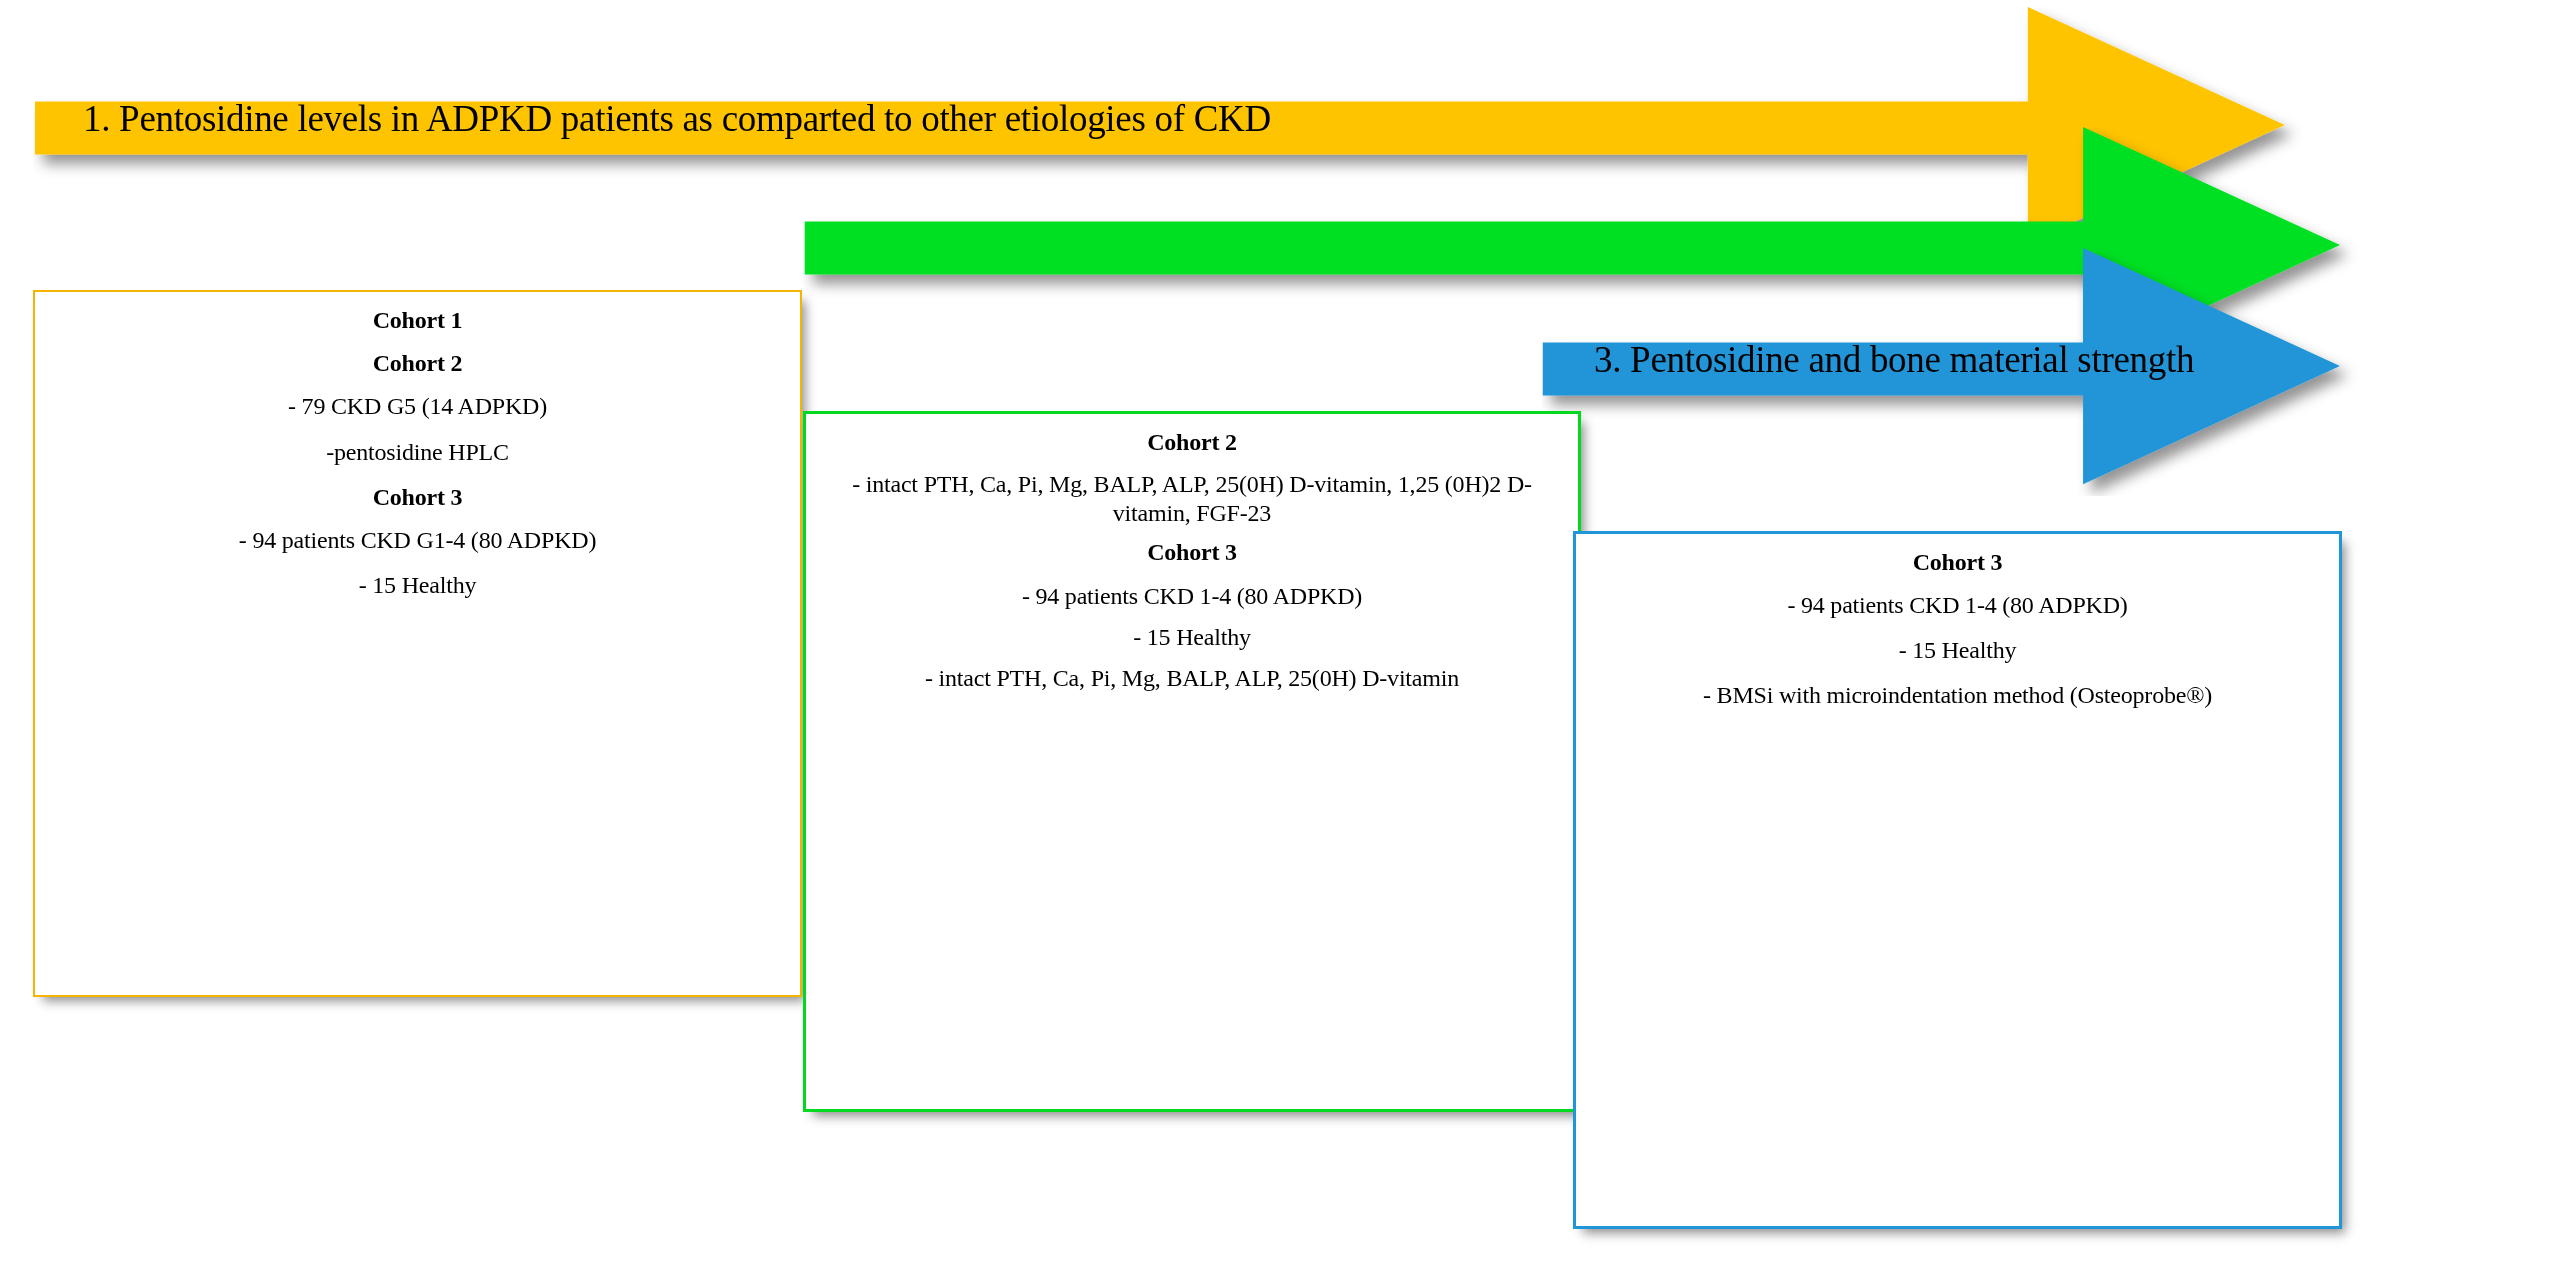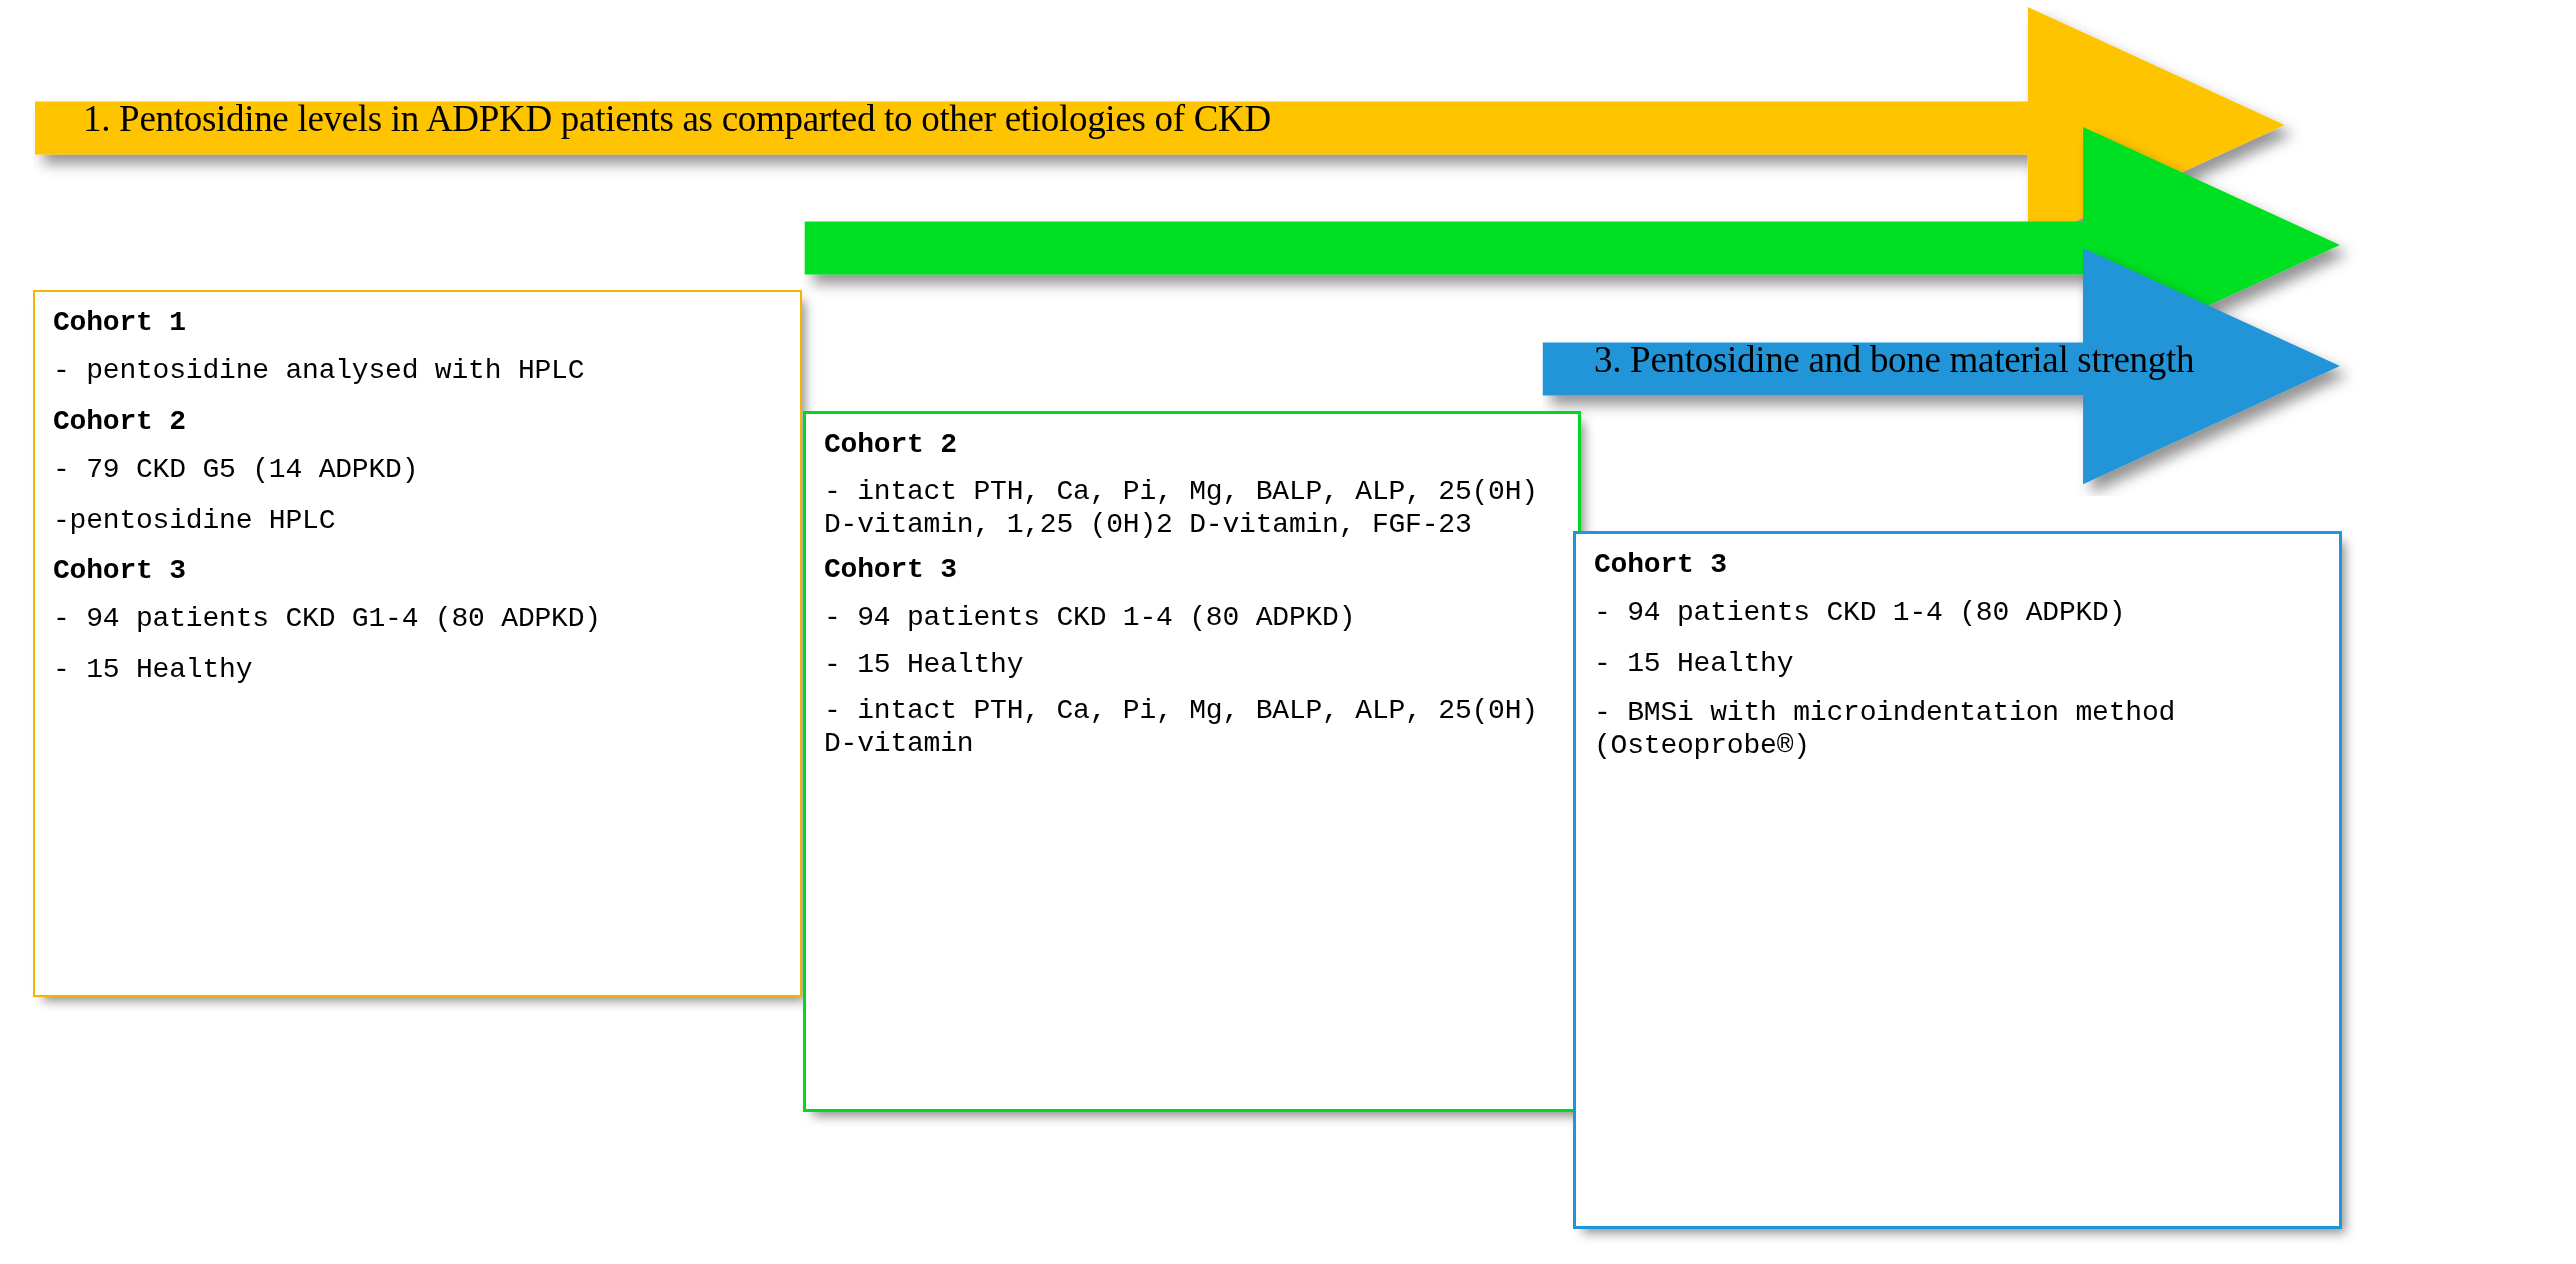--- a/index.html
+++ b/index.html
@@ -46,25 +46,26 @@
   .card {
     position: absolute;
     background: #ffffff;
     box-sizing: border-box;
     box-shadow: 6px 7px 10.6px -3.5px rgba(0,0,0,0.45);
     padding: 13px 18px 12px 18px;
     overflow: hidden;
   }
   .card-line {
     color: #000000;
-    font-family: Liberation Mono, monospace;
-    font-size: 28px;
+    font-family: Liberation Serif, serif;
+    font-size: 24px;
     line-height: 1.30;
     margin: 0 0 14px 0;
     letter-spacing: -0.2px;
+    text-align: center;
   }
   .card-line.bold {
     font-weight: 700;
     margin-bottom: 12px;
   }
   .card-line.tight {
     margin-bottom: 10.6px;
   }
   .card-line.wrap {
     white-space: normal;
@@ -117,21 +118,20 @@
           <feDropShadow dx="14" dy="16" stdDeviation="12" flood-color="#000000" flood-opacity="0.42"></feDropShadow>
         </filter>
       </defs>
       <path d="M 0,160 L 915,160 L 915,0 L 1350,200 L 915,400 L 915,250 L 0,250 Z" fill="#2095D8" filter="url(#sh3)"></path>
     </svg>
     <div class="arrow-label" style="left:16px; top:90px; font-size:37px;">3. Pentosidine and bone material strength</div>
   </div>
 
   <div class="card" id="card-1" style="left:33px; top:290px; width:769px; height:707px;">
     <p class="card-line bold">Cohort 1</p>
-    <p class="card-line">- pentosidine analysed with HPLC</p>
     <p class="card-line bold">Cohort 2</p>
     <p class="card-line">- 79 CKD G5 (14 ADPKD)</p>
     <p class="card-line">-pentosidine HPLC</p>
     <p class="card-line bold">Cohort 3</p>
     <p class="card-line">- 94 patients CKD G1-4 (80 ADPKD)</p>
     <p class="card-line">- 15 Healthy</p>
   </div>
 
   <div class="card" id="card-2" style="left:803px; top:411px; width:778px; height:701px;">
     <p class="card-line bold">Cohort 2</p>

